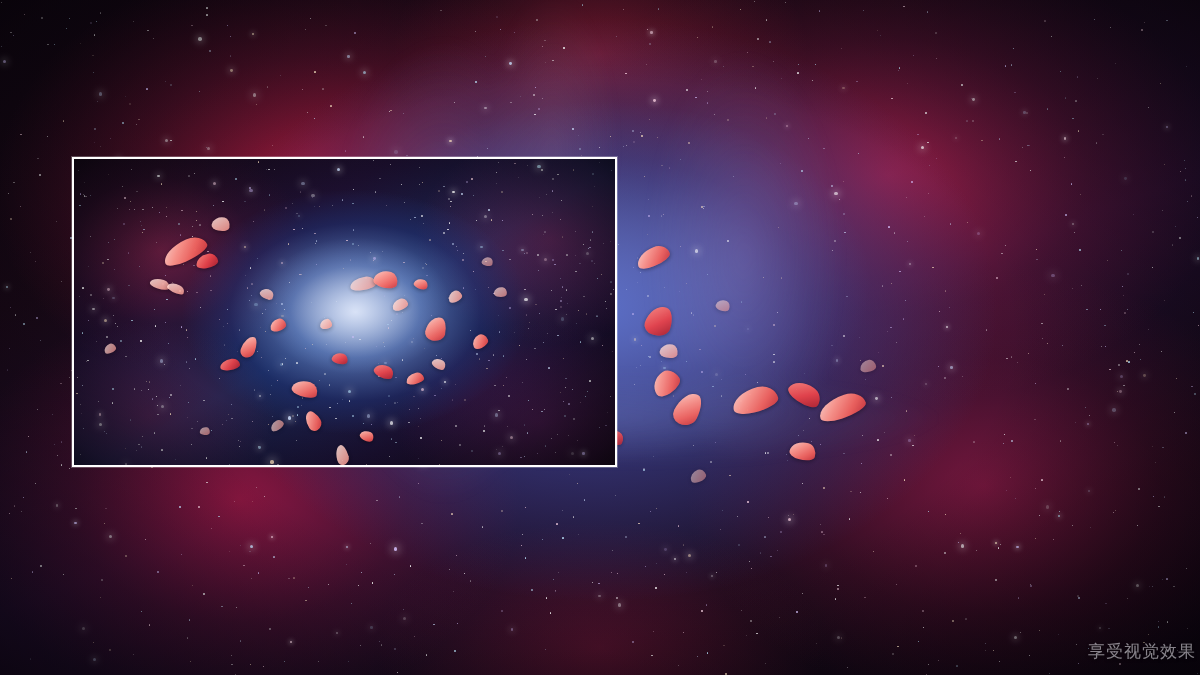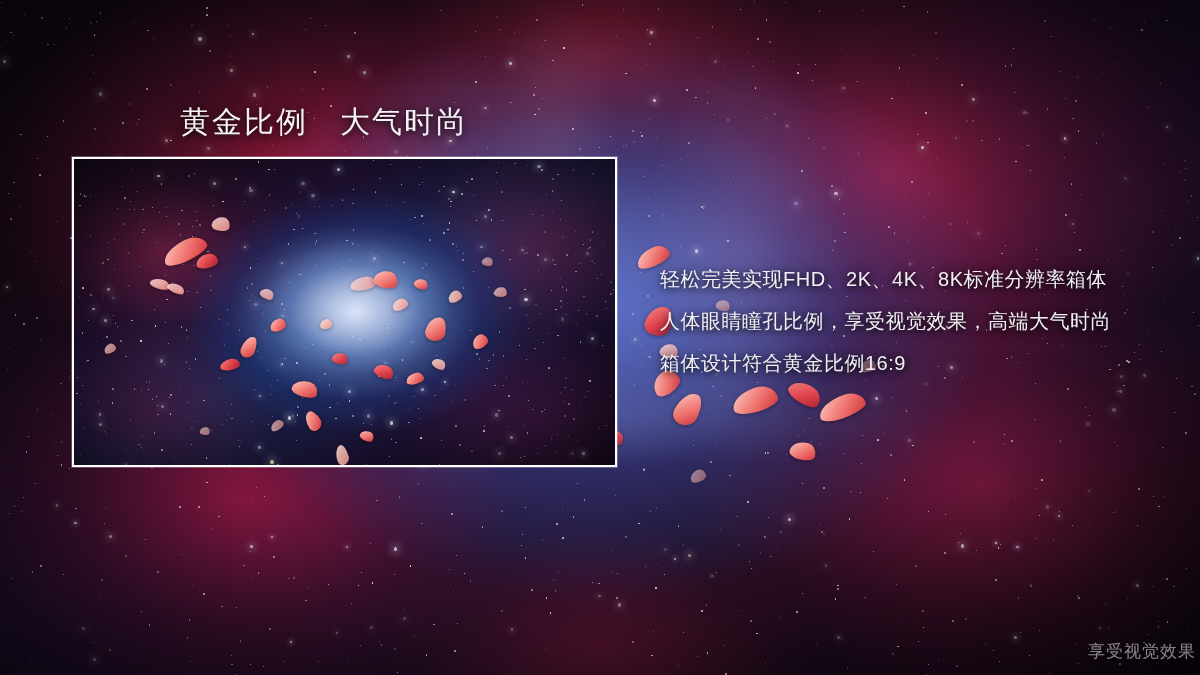--- a/index.html
+++ b/index.html
@@ -1195,21 +1195,20 @@
       <div class="petal" style="left:732px;top:388px;width:46px;height:24px;transform:rotate(-14deg);"></div>
       <div class="petal deep" style="left:788px;top:384px;width:34px;height:20px;transform:rotate(34deg);"></div>
       <div class="petal" style="left:818px;top:396px;width:48px;height:22px;transform:rotate(-18deg);"></div>
       <div class="petal" style="left:790px;top:442px;width:26px;height:18px;transform:rotate(16deg);"></div>
       <div class="petal pale" style="left:716px;top:300px;width:14px;height:11px;transform:rotate(22deg);opacity:0.55;"></div>
       <div class="petal pale" style="left:690px;top:470px;width:16px;height:12px;transform:rotate(-20deg);opacity:0.5;"></div>
       <div class="petal deep" style="left:604px;top:430px;width:20px;height:14px;transform:rotate(28deg);opacity:0.85;"></div>
       <div class="petal pale" style="left:860px;top:360px;width:16px;height:12px;transform:rotate(-8deg);opacity:0.5;"></div>
     </div>
 
-  <div id="headline">黄金比例　大气时尚</div>
 
   <div id="picture-frame">
     <div class="inner-img">
       <div class="inner-base"></div>
       <div class="stars" id="inner-stars">
           <i style="left:117.6px;top:76.8px;width:1.2px;height:1.2px;opacity:0.92;background:#ffffff"></i>
           <i style="left:423.6px;top:155.9px;width:1.3px;height:1.3px;opacity:0.20;background:#bfe8ff"></i>
           <i style="left:429.3px;top:225.6px;width:1.1px;height:1.1px;opacity:0.61;background:#ffe4c4"></i>
           <i style="left:496.7px;top:292.6px;width:3.6px;height:3.6px;opacity:0.31;background:#ffffff;box-shadow:0 0 7.9px 1.8px rgba(255,255,255,.5)"></i>
           <i style="left:482.5px;top:275.2px;width:1.3px;height:1.3px;opacity:0.57;background:#ffffff"></i>
@@ -1783,21 +1782,16 @@
           <div class="petal pale" style="left:420px;top:128px;width:13px;height:10px;transform:rotate(8deg);opacity:0.7;"></div>
           <div class="petal pale" style="left:408px;top:98px;width:11px;height:9px;transform:rotate(18deg);opacity:0.6;"></div>
           <div class="petal pale" style="left:262px;top:286px;width:12px;height:20px;transform:rotate(-16deg);"></div>
           <div class="petal" style="left:286px;top:272px;width:14px;height:10px;transform:rotate(28deg);"></div>
           <div class="petal pale" style="left:196px;top:262px;width:14px;height:9px;transform:rotate(-30deg);opacity:0.65;"></div>
           <div class="petal pale" style="left:126px;top:268px;width:10px;height:8px;transform:rotate(10deg);opacity:0.6;"></div>
         </div>
     </div>
   </div>
 
-  <div id="body-copy">
-    <div class="line">轻松完美实现FHD、2K、4K、8K标准分辨率箱体</div>
-    <div class="line">人体眼睛瞳孔比例，享受视觉效果，高端大气时尚</div>
-    <div class="line">箱体设计符合黄金比例16:9</div>
-  </div>
 
   <div id="watermark">享受视觉效果</div>
 
 </div>
 
 </body></html>

